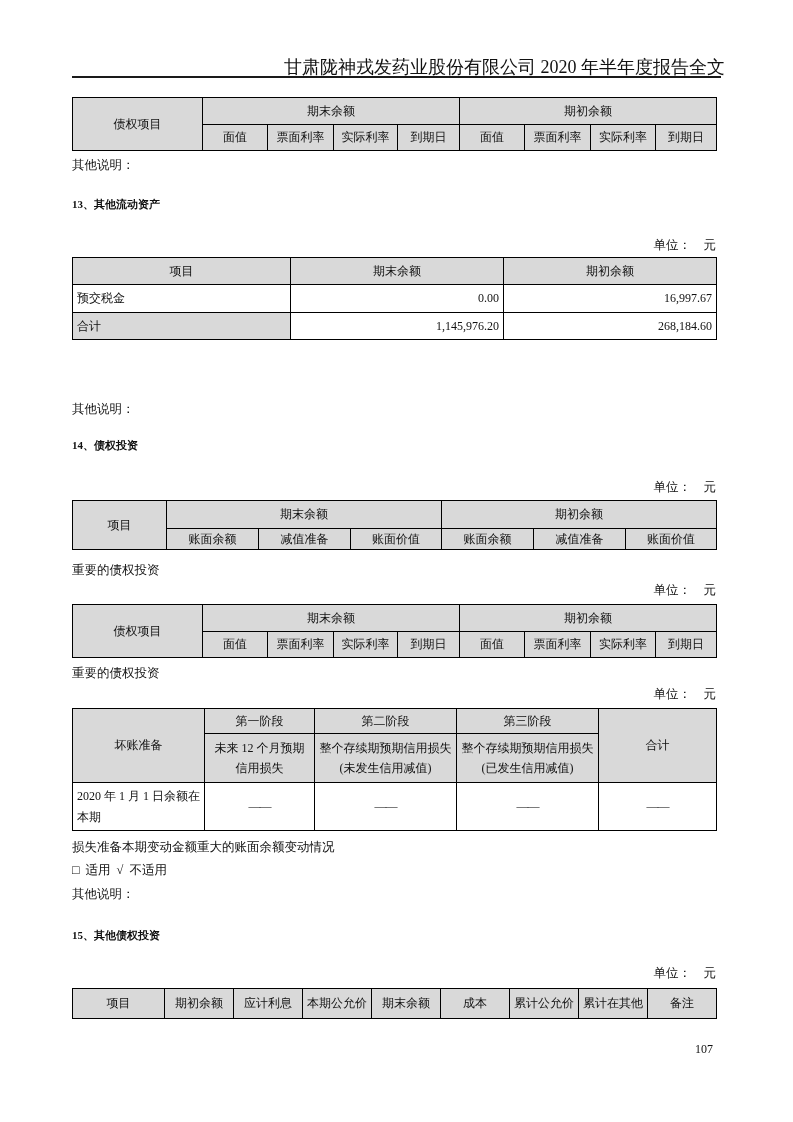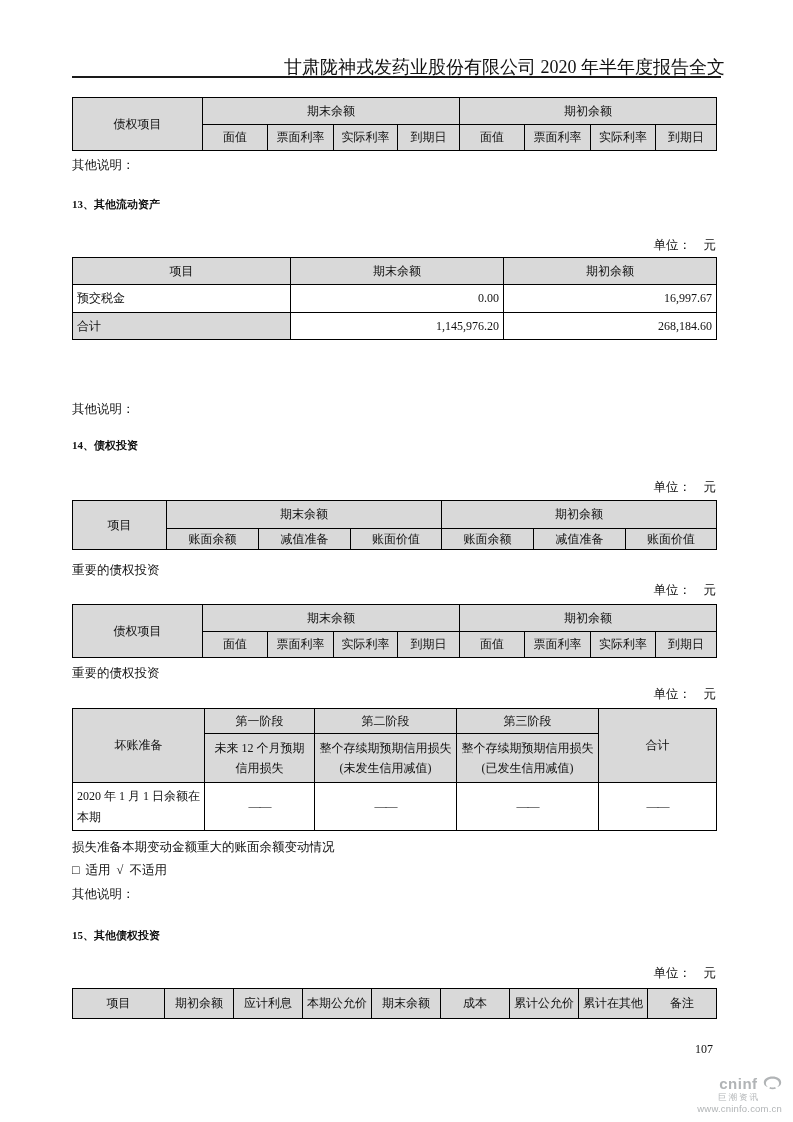--- a/index.html
+++ b/index.html
@@ -234,25 +234,14 @@
       <td class="hd">成本</td>
       <td class="hd">累计公允价</td>
       <td class="hd">累计在其他</td>
       <td class="hd">备注</td>
     </tr>
   </tbody>
     </table>
 
   <div class="abs pageno">107</div>
 
-  <div class="abs logo">
-    <div>
-      <span class="brand">cninf</span>
-      <svg width="19" height="15" viewBox="0 0 19 15" style="vertical-align:top;margin-left:1px;">
-        <path fill="#b1b4b6" d="M9.5 0.5 C4.5 0.5 0.8 3 0.8 6.4 c0 2.4 1.7 4.2 4.1 4.6 C3.6 10.2 2.9 9 2.9 7.5 c0-2.7 2.9-4.7 6.6-4.7 3.7 0 6.6 2 6.6 4.7 0 1.5-.7 2.7-2 3.5 2.4-.4 4.1-2.2 4.1-4.6 0-3.4-3.7-5.9-8.7-5.9z"></path>
-        <path fill="#b1b4b6" d="M6.2 12.6 c2.1 1 4.7 1 6.8 0 l-1-1.7 c-1.5.7-3.3.7-4.8 0z"></path>
-      </svg>
-    </div>
-    <div class="cn">巨潮资讯</div>
-    <div class="url">www.cninfo.com.cn</div>
-  </div>
 
 </div>
 
 </body></html>

